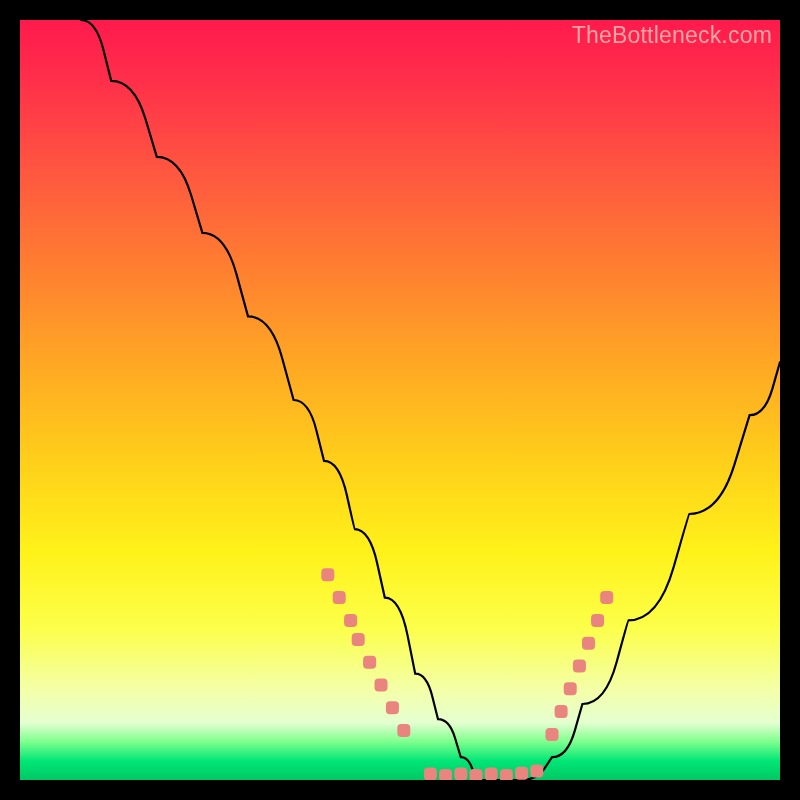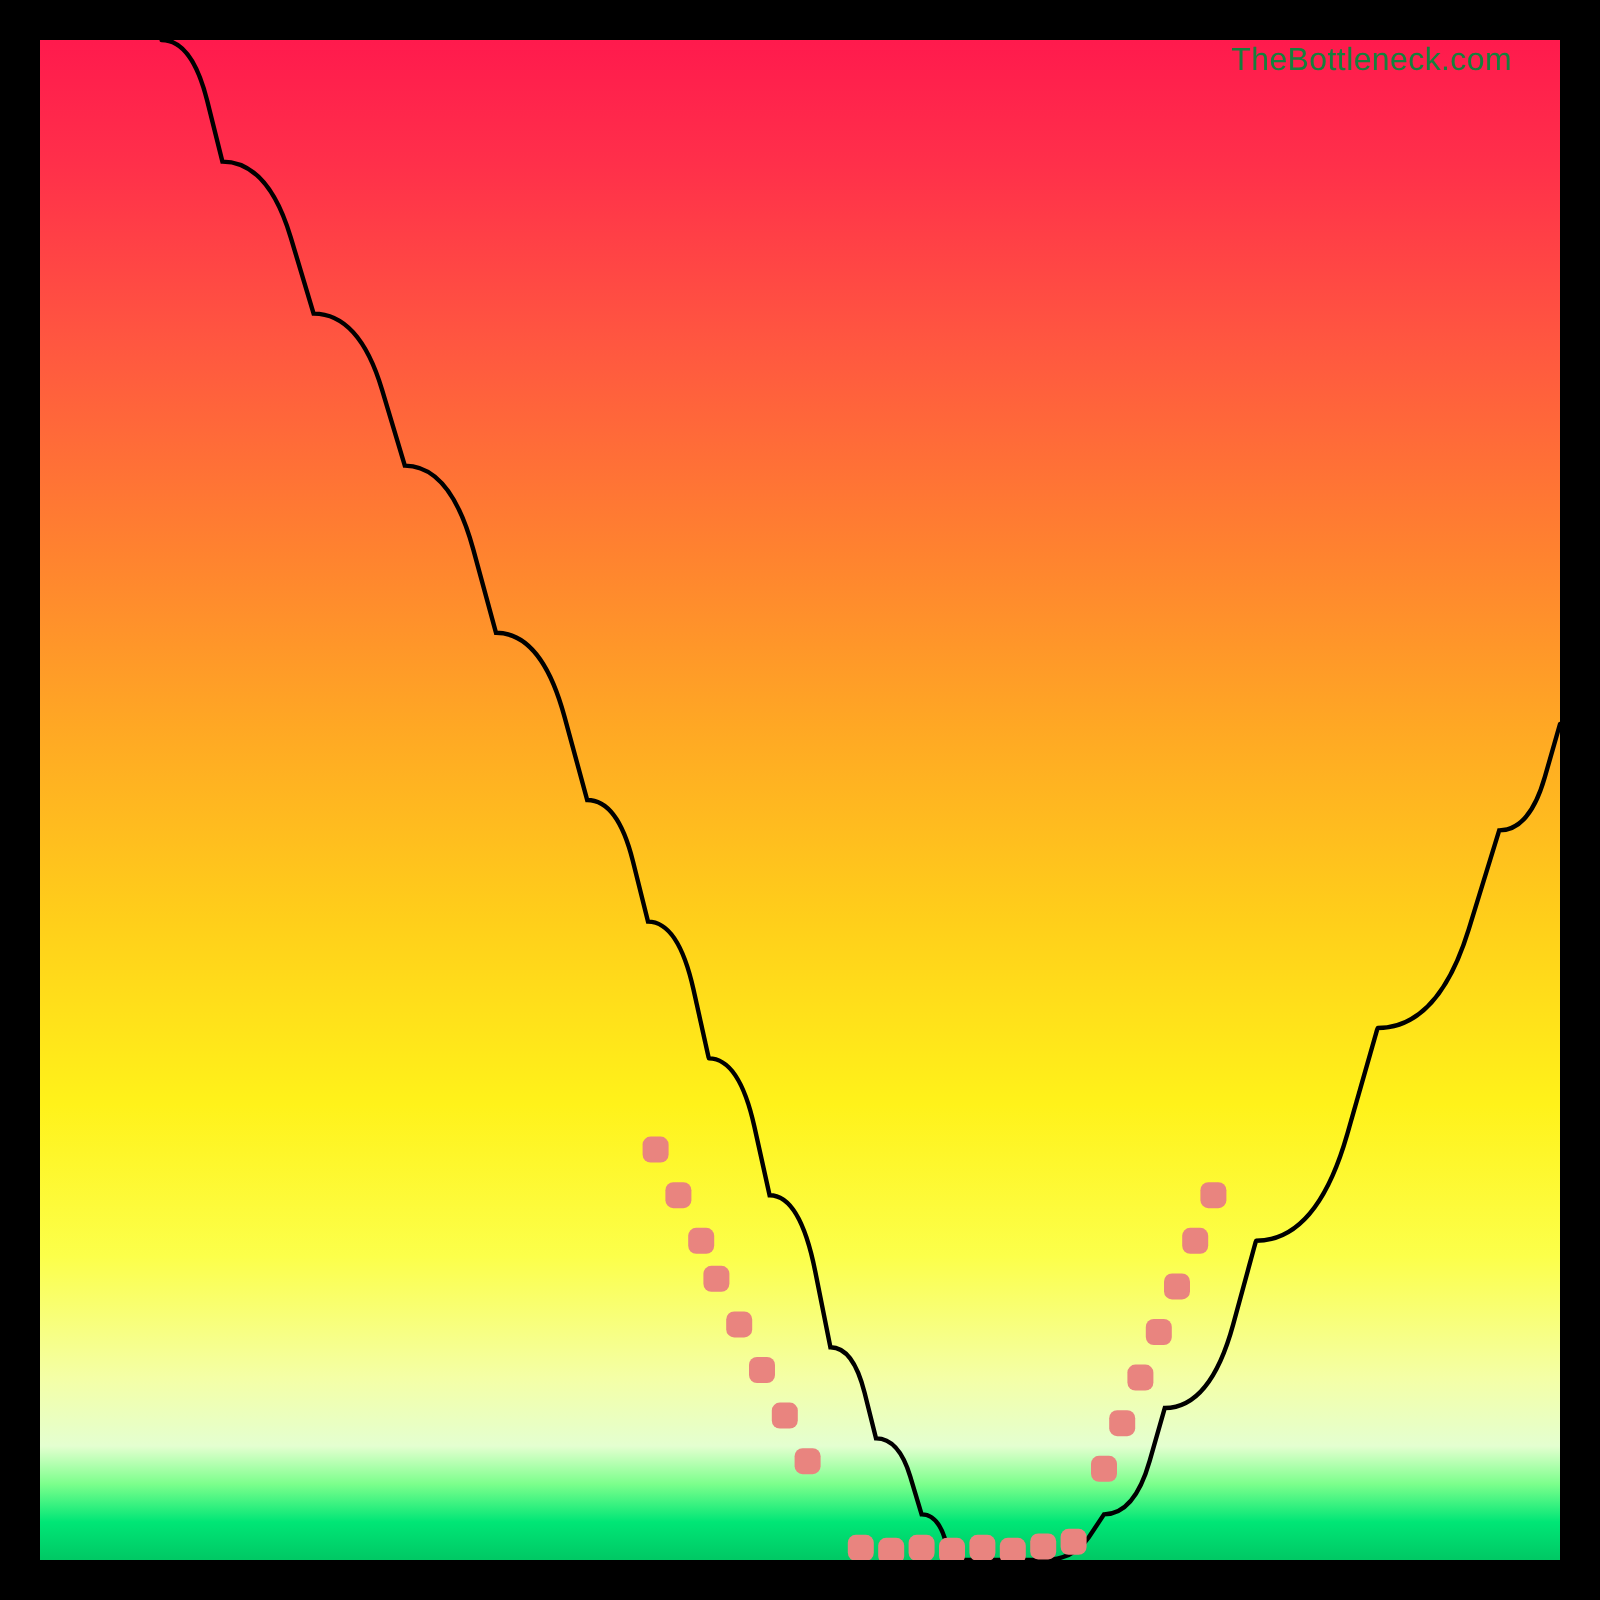--- a/index.html
+++ b/index.html
@@ -45,23 +45,23 @@
   .curve-svg {
     position: absolute;
     left: 0;
     top: 0;
     width: 760px;
     height: 760px;
   }
   .watermark {
     position: absolute;
     top: 2px;
-    right: 24px;
-    color: #15803d;
-    font-size: 16px;
+    right: 8px;
+    color: #fca5a5;
+    font-size: 23px;
     font-weight: 500;
     letter-spacing: 0.2px;
     user-select: none;
   }
 </style>
 </head>
 <body>
 
 <div class="frame">
   <div class="plot-area"></div>

